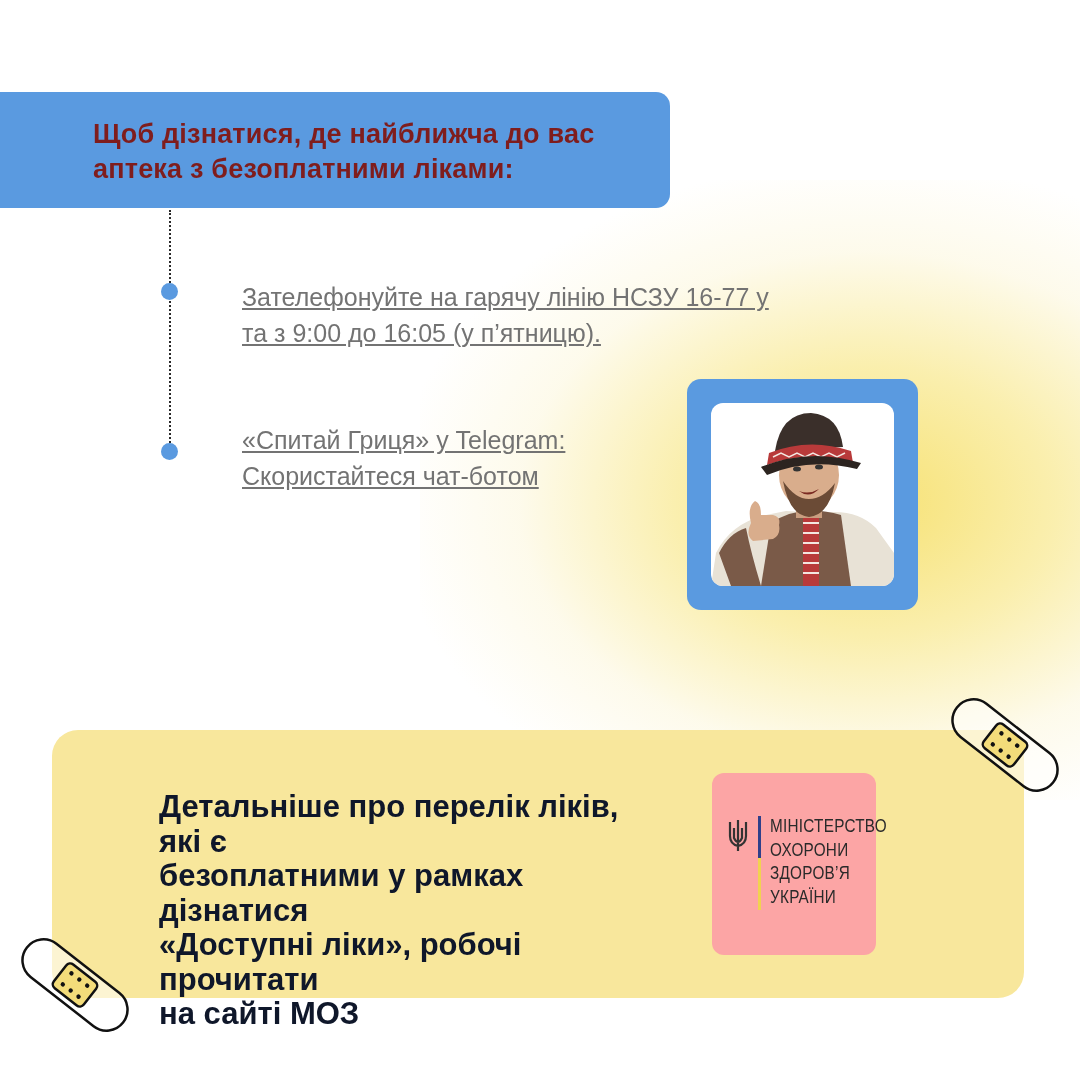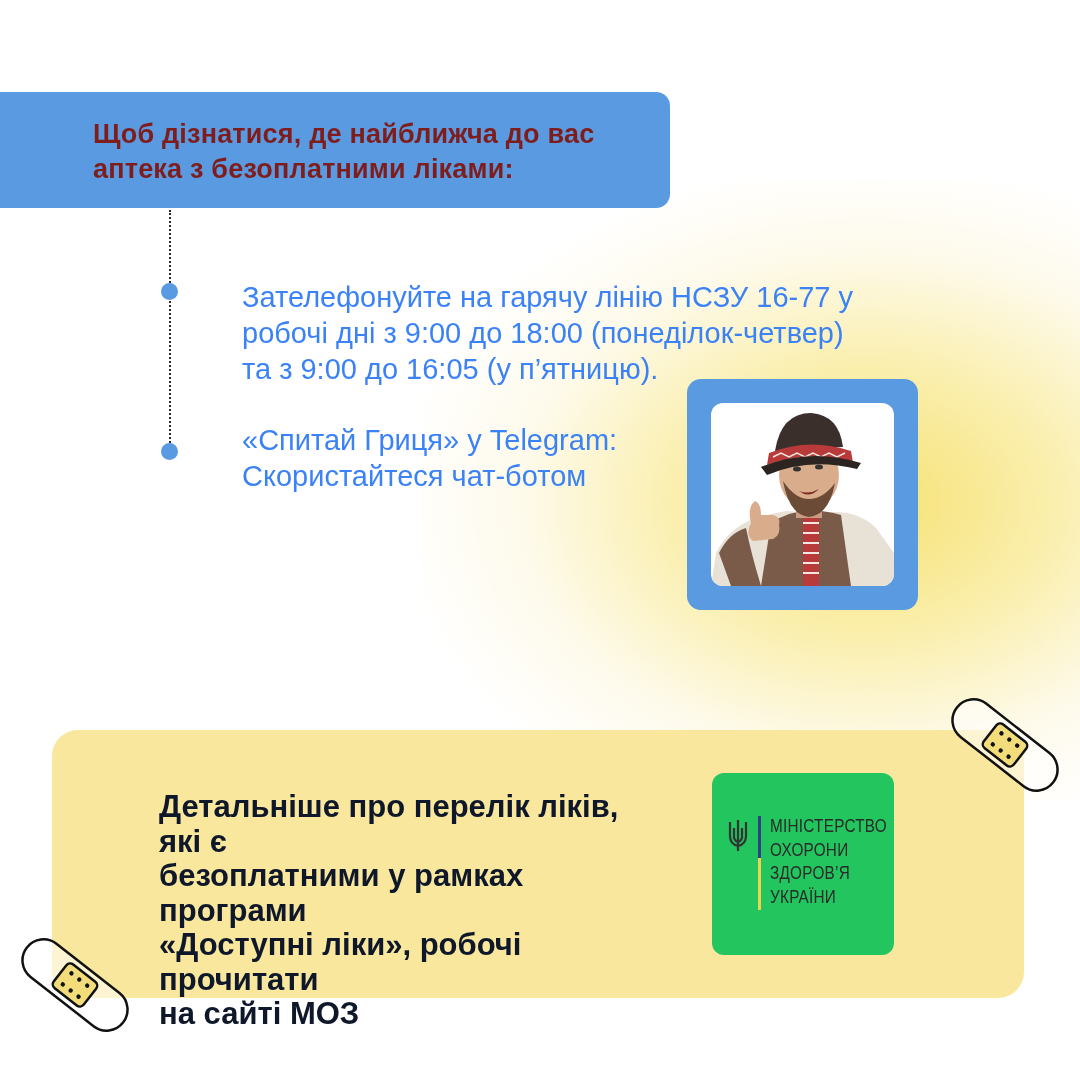--- a/index.html
+++ b/index.html
@@ -24,42 +24,42 @@
   }
   .timeline-line {
     position: absolute; left: 169px; top: 210px; height: 245px; width: 0;
     border-left: 2px dotted #2a2a2a;
   }
   .timeline-dot {
     position: absolute; width: 17px; height: 17px; border-radius: 50%;
     background: #5a9ae0; left: 161px;
   }
   .step-text {
-    position: absolute; left: 242px; color: #3b82f6;
-    font-size: 29px; line-height: 36px;
+    position: absolute; left: 242px; color: #737373;
+    font-size: 25px; line-height: 36px; text-decoration: underline;
   }
   .bot-frame {
     position: absolute; left: 687px; top: 379px; width: 231px; height: 231px;
     background: #5a9ae0; border-radius: 14px;
   }
   .bot-inner {
     position: absolute; left: 24px; top: 24px; width: 183px; height: 183px;
     background: #ffffff; border-radius: 12px; overflow: hidden;
   }
   .info-card {
     position: absolute; left: 52px; top: 730px; width: 972px; height: 268px;
     background: #f8e79c; border-radius: 26px;
   }
   .info-text {
     position: absolute; left: 159px; top: 790px; width: 470px;
     color: #0f172a; font-weight: bold; font-size: 31px; line-height: 34.5px;
   }
   .moz-logo {
-    position: absolute; left: 712px; top: 773px; width: 182px; height: 182px;
-    background: #22c55e; border-radius: 12px;
+    position: absolute; left: 712px; top: 773px; width: 164px; height: 182px;
+    background: #fca5a5; border-radius: 12px;
   }
   .moz-trident { position: absolute; left: 14px; top: 45px; }
   .moz-bar-blue { position: absolute; left: 46px; top: 43px; width: 3px; height: 42px; background: #2f3f8a; }
   .moz-bar-yellow { position: absolute; left: 46px; top: 85px; width: 3px; height: 52px; background: #f1d250; }
   .moz-text {
     position: absolute; left: 58px; top: 42px; font-size: 18px; line-height: 23.5px;
     color: #2a2a2a; letter-spacing: 0.3px; transform: scaleX(0.85); transform-origin: left top;
   }
   .bandage { position: absolute; }
 </style>
@@ -73,21 +73,20 @@
   <div>Щоб дізнатися, де найближча до вас</div>
   <div>аптека з безоплатними ліками:</div>
 </div>
 
 <div class="timeline-line"></div>
 <div class="timeline-dot" style="top:283px"></div>
 <div class="timeline-dot" style="top:443px"></div>
 
 <div class="step-text" style="top:279px">
   <div>Зателефонуйте на гарячу лінію НСЗУ 16-77 у</div>
-  <div>робочі дні з 9:00 до 18:00 (понеділок-четвер)</div>
   <div>та з 9:00 до 16:05 (у п’ятницю).</div>
 </div>
 
 <div class="step-text" style="top:422px">
   <div>«Спитай Гриця» у Telegram:</div>
   <div>Скористайтеся чат-ботом</div>
 </div>
 
 <div class="bot-frame">
   <div class="bot-inner">
@@ -120,21 +119,21 @@
 
       <path d="M40 120 Q36 104 44 98 Q50 100 50 112 L62 112 Q70 114 68 122 Q70 132 62 136 L42 138 Q34 132 40 120 Z" fill="#d9ad8c"></path>
       <path d="M35 125 Q40 150 50 183 L20 183 L8 150 Q18 130 35 125 Z" fill="#7a5a48"></path>
     </svg>
   </div>
 </div>
 
 <div class="info-card"></div>
 <div class="info-text">
   <div>Детальніше про перелік ліків, які є</div>
-  <div>безоплатними у рамках програми</div>
+  <div>безоплатними у рамках дізнатися</div>
   <div>«Доступні ліки»,  робочі прочитати</div>
   <div>на сайті МОЗ</div>
 </div>
 
 <div class="moz-logo">
   <svg class="moz-trident" width="24" height="34" viewBox="0 0 24 34">
     <path d="M12 2 L12 28 M4 4 L4 18 Q4 26 12 28 Q20 26 20 18 L20 4 M8 10 L8 20 Q10 24 12 24 Q14 24 16 20 L16 10 M12 28 L12 33" stroke="#333" stroke-width="2.2" fill="none"></path>
   </svg>
   <div class="moz-bar-blue"></div>
   <div class="moz-bar-yellow"></div>

